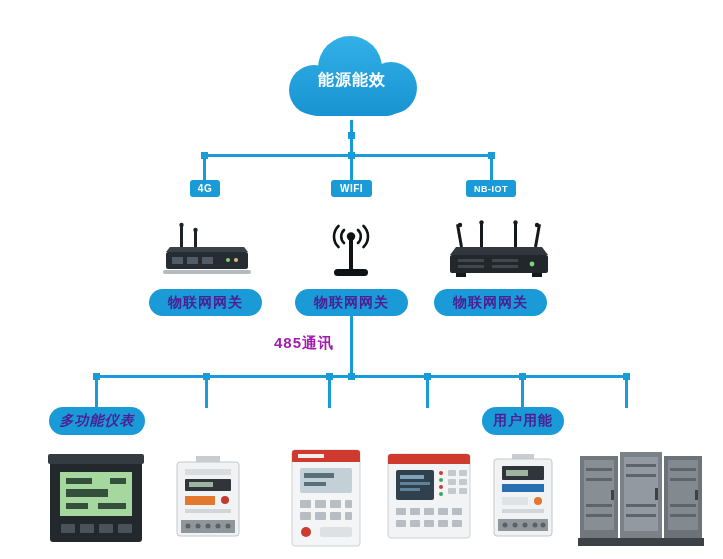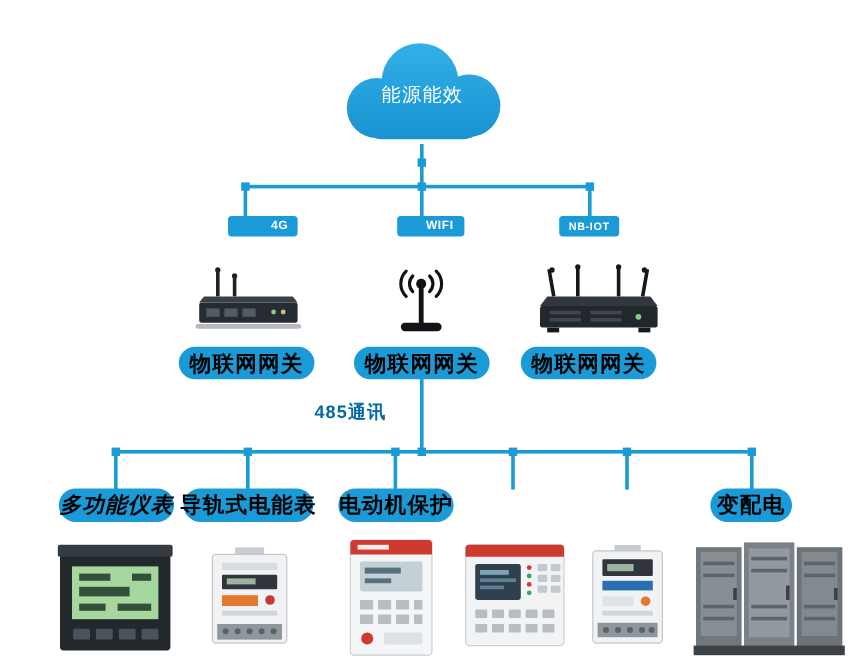--- a/index.html
+++ b/index.html
@@ -8,34 +8,34 @@
     font-family:"Liberation Sans","DejaVu Sans",sans-serif;overflow:hidden;
   }
   .line{position:absolute;background:#1a9bd8;}
   .dot{position:absolute;width:7px;height:7px;background:#1a9bd8;}
   .badge{
     position:absolute;background:#1a9bd8;color:#fff;font-weight:bold;
     font-size:10px;border-radius:3px;display:flex;align-items:center;justify-content:center;
     letter-spacing:.5px;
   }
   .node-btn{
-    position:absolute;background:#1a9bd8;color:#000000;font-weight:bold;font-size:18px;
+    position:absolute;background:#1a9bd8;color:#4c1d95;font-weight:bold;font-size:14px;
     border-radius:14px;display:flex;align-items:center;justify-content:center;
     letter-spacing:1px;white-space:nowrap;
   }
   .cloud-wrap{position:absolute;left:272px;top:28px;width:160px;height:96px;}
   .cloud-wrap svg{position:absolute;inset:0;}
   .cloud-text{
     position:absolute;inset:0;display:flex;flex-direction:column;align-items:center;
-    justify-content:center;padding-top:6px;color:#fff;font-weight:normal;font-size:16px;
+    justify-content:center;padding-top:6px;color:#fff;font-weight:bold;font-size:16px;
     line-height:21px;letter-spacing:1px;text-align:center;
   }
   .bus-label{
-    position:absolute;left:262px;top:334px;width:84px;
-    color:#0369a1;font-weight:bold;font-size:15px;letter-spacing:1px;
+    position:absolute;left:262px;top:334px;width:84px;text-align:center;
+    color:#a21caf;font-weight:bold;font-size:15px;letter-spacing:1px;
   }
   .devimg{position:absolute;}
   .devimg svg{display:block;width:100%;height:100%;}
 </style>
 </head>
 <body>
 
 <div class="stage">
 
   <div class="cloud-wrap">
@@ -61,22 +61,22 @@
   <div class="line" style="left:350px;top:120px;width:3px;height:36px;"></div>
   <div class="line" style="left:204px;top:154px;width:289px;height:3px;"></div>
   <div class="dot" style="left:348px;top:132px;"></div>
   <div class="dot" style="left:201px;top:152px;"></div>
   <div class="dot" style="left:348px;top:152px;"></div>
   <div class="dot" style="left:488px;top:152px;"></div>
   <div class="line" style="left:203px;top:157px;width:3px;height:25px;"></div>
   <div class="line" style="left:350px;top:157px;width:3px;height:25px;"></div>
   <div class="line" style="left:490px;top:157px;width:3px;height:25px;"></div>
 
-  <div class="badge" style="left:190px;top:180px;width:30px;height:17px;padding-left:28px;">4G</div>
-  <div class="badge" style="left:331px;top:180px;width:41px;height:17px;padding-left:15px;">WIFI</div>
+  <div class="badge" style="left:190px;top:180px;width:30px;height:17px;">4G</div>
+  <div class="badge" style="left:331px;top:180px;width:41px;height:17px;">WIFI</div>
   <div class="badge" style="left:466px;top:180px;width:50px;height:17px;font-size:9px;">NB-IOT</div>
 
   <div class="devimg" style="left:160px;top:222px;width:92px;height:62px;">
     <svg viewBox="0 0 92 62" aria-hidden="true">
       <circle cx="21.5" cy="3" r="2.2" fill="#1d2226"></circle>
       <rect x="20" y="3" width="3" height="22" fill="#1d2226"></rect>
       <circle cx="35.5" cy="8" r="2.2" fill="#1d2226"></circle>
       <rect x="34" y="8" width="3" height="17" fill="#1d2226"></rect>
       <polygon points="10,25 84,25 88,30 6,30" fill="#3a4147"></polygon>
       <rect x="6" y="30" width="82" height="17" rx="2" fill="#262c31"></rect>
@@ -146,23 +146,21 @@
   <div class="dot" style="left:623px;top:373px;"></div>
 
   <div class="line" style="left:95px;top:377px;width:3px;height:31px;"></div>
   <div class="line" style="left:205px;top:377px;width:3px;height:31px;"></div>
   <div class="line" style="left:328px;top:377px;width:3px;height:31px;"></div>
   <div class="line" style="left:426px;top:377px;width:3px;height:31px;"></div>
   <div class="line" style="left:521px;top:377px;width:3px;height:31px;"></div>
   <div class="line" style="left:625px;top:377px;width:3px;height:31px;"></div>
 
   <div class="node-btn" style="left:49px;top:407px;width:96px;height:28px;font-style:italic;">多功能仪表</div>
-  <div class="node-btn" style="left:153px;top:407px;width:108px;height:28px;">导轨式电能表</div>
-  <div class="node-btn" style="left:282px;top:407px;width:96px;height:28px;">电动机保护</div>
-  <div class="node-btn" style="left:592px;top:407px;width:68px;height:28px;">变配电</div>
+  <div class="node-btn" style="left:482px;top:407px;width:82px;height:28px;">用户用能</div>
 
   <div class="devimg" style="left:48px;top:450px;width:96px;height:98px;">
     <svg viewBox="0 0 96 98" aria-hidden="true">
       <rect x="2" y="10" width="92" height="82" rx="3" fill="#23282d"></rect>
       <rect x="0" y="4" width="96" height="10" rx="2" fill="#343b41"></rect>
       <rect x="12" y="22" width="72" height="44" fill="#a5d79e"></rect>
       <g fill="#35503a">
         <rect x="18" y="28" width="26" height="6"></rect>
         <rect x="62" y="28" width="16" height="6"></rect>
         <rect x="18" y="39" width="42" height="8"></rect>

